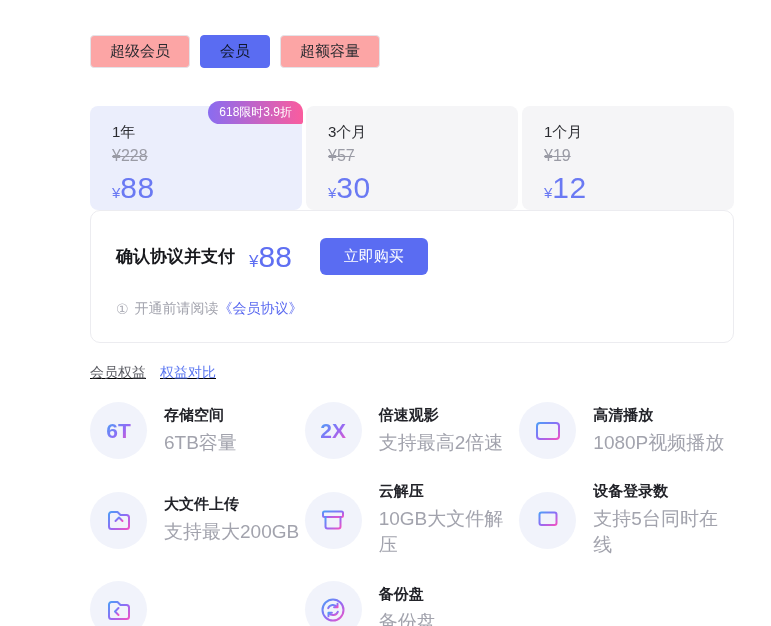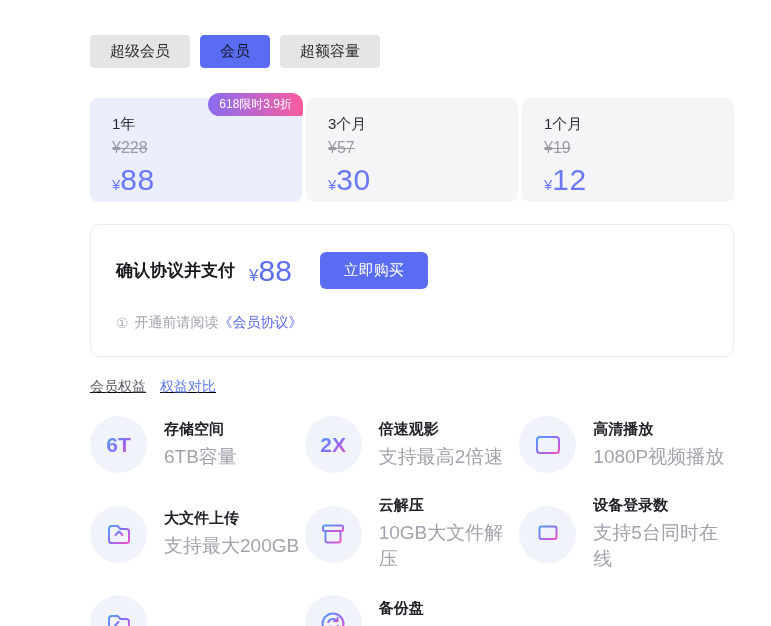--- a/index.html
+++ b/index.html
@@ -3,41 +3,41 @@
 <meta charset="utf-8">
 <style>
   * { margin:0; padding:0; box-sizing:border-box; }
   html,body { width:771px; height:626px; background:#ffffff; overflow:hidden;
     font-family:"Liberation Sans","DejaVu Sans",sans-serif; }
   .page { position:absolute; left:90px; top:35px; width:644px; }
 
   
   .tabs { display:flex; gap:10px; }
   .tab { height:33px; padding:0 19px; display:flex; align-items:center; justify-content:center;
-    font-size:15px; color:#2a2b30; background:#e5e5e5; border:1px solid #e3e3e8; border-radius:4px;
+    font-size:15px; color:#2a2b30; background:#fca5a5; border:1px solid #e3e3e8; border-radius:4px;
     cursor:pointer; }
   .tab.active { background:#5a6cf2; border-color:#5a6cf2; color:#0f172a; }
 
   
-  .plans { display:flex; gap:4px; margin-top:30px; }
+  .plans { display:flex; gap:4px; margin-top:38px; }
   .plan { position:relative; flex:1; height:104px; border-radius:8px; background:#f5f5f7;
     padding:17px 22px; cursor:pointer; }
   .plan.selected { background:#ebeefc; }
   .plan-name { font-size:15px; color:#2a2b30; }
   .plan-orig { margin-top:5px; font-size:16px; color:#9a9ba5; text-decoration:line-through; }
   .plan-price { margin-top:6px; color:#6a79f3; }
   .plan-price .cur { font-size:15px; }
   .plan-price .num { font-size:30px; letter-spacing:0.5px; }
   .badge { position:absolute; top:-5px; right:-1px; height:23px; padding:0 11px;
     display:flex; align-items:center; font-size:12px; color:#fff;
     background:linear-gradient(90deg,#8a6cf0,#fa5c9e);
     border-radius:12px 12px 3px 12px; }
 
   
-  .checkout { margin-top:22px; height:133px; border:1px solid #ececf0; border-radius:10px;
+  .checkout { height:133px; border:1px solid #ececf0; border-radius:10px;
     padding:27px 25px 8px; }
   .pay-row { display:flex; align-items:center; }
   .confirm-label { font-size:17px; font-weight:bold; color:#17181c; }
   .pay-amount { margin-left:14px; color:#5f6ff2; }
   .pay-amount .cur { font-size:17px; }
   .pay-amount .num { font-size:30px; }
   .buy-btn { margin-left:28px; height:37px; padding:0 24px; background:#5a6cf2; color:#fff;
     font-size:15px; border:none; border-radius:6px; cursor:pointer;
     font-family:"Liberation Sans","DejaVu Sans",sans-serif; }
   .notice-row { margin-top:25px; display:flex; align-items:center; font-size:14px; color:#a3a4ae; }

